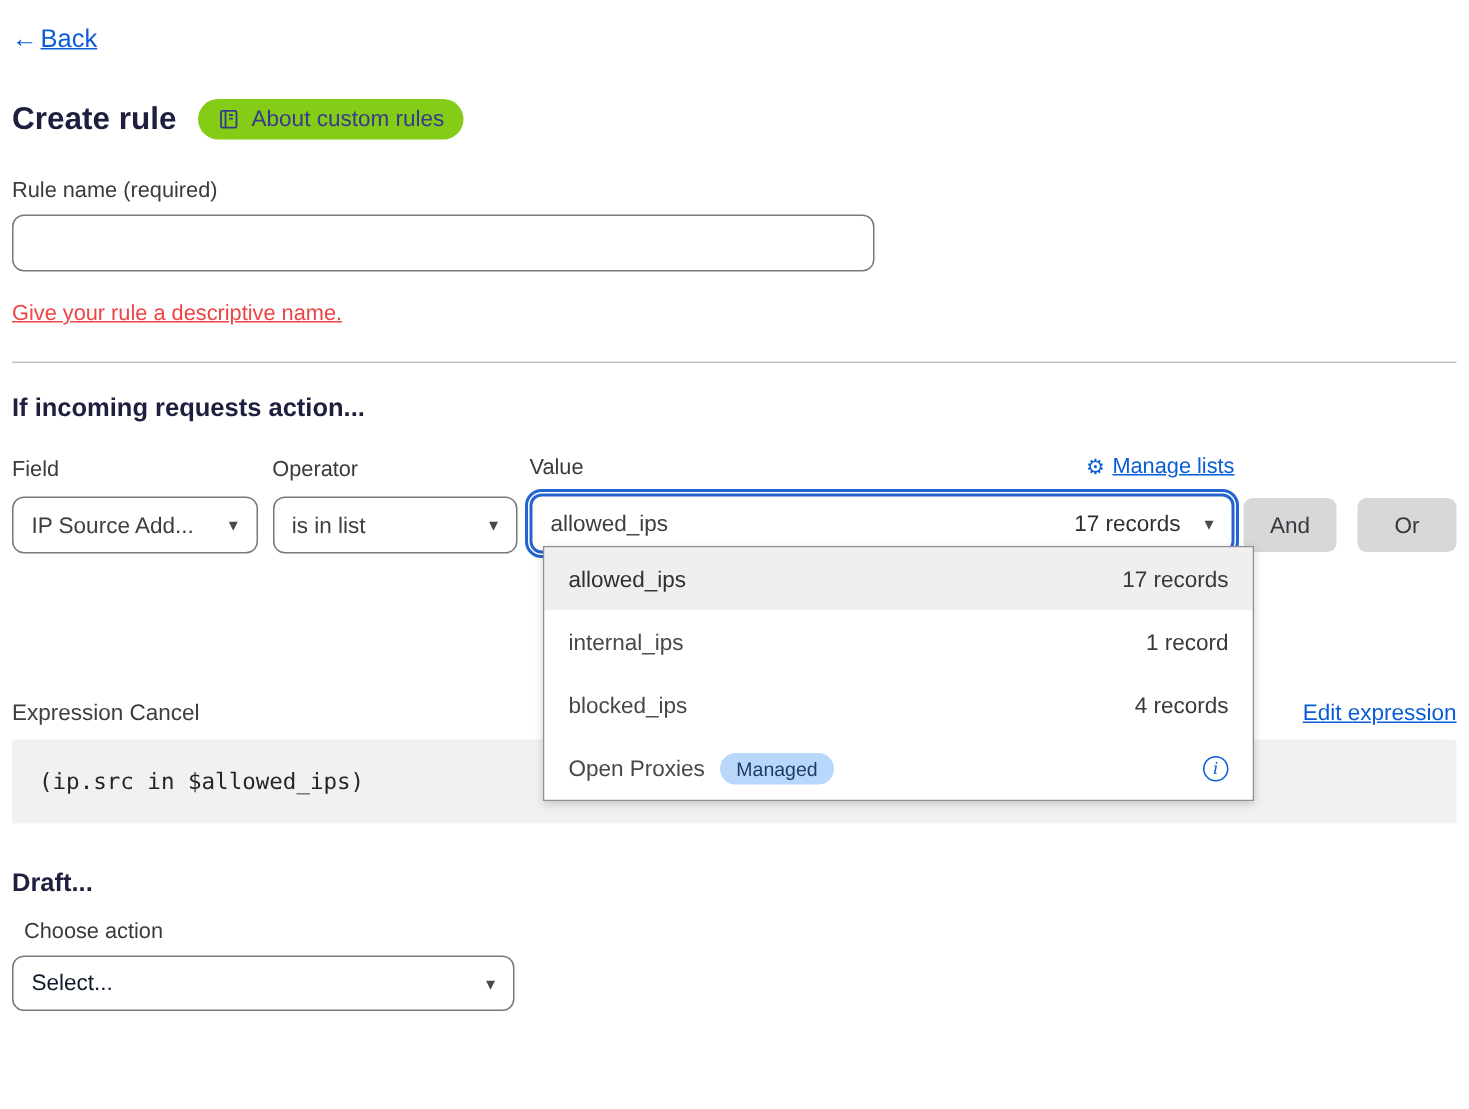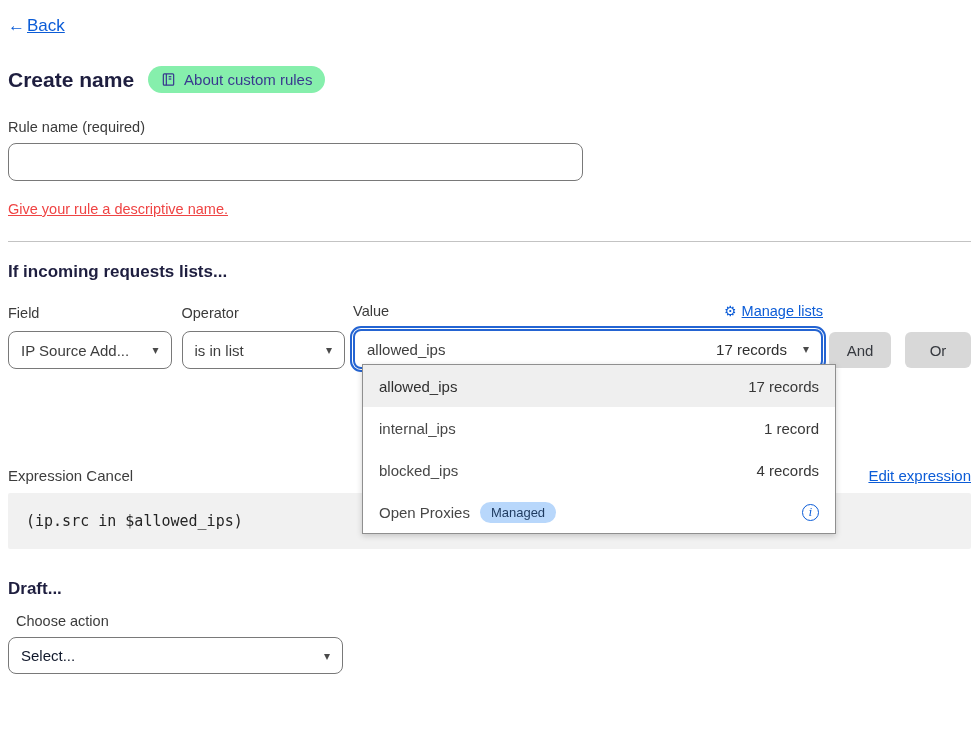--- a/index.html
+++ b/index.html
@@ -20,21 +20,21 @@
   .link { color: #0b5cd7; text-decoration: none; cursor: pointer; }
   .link .lk-text { text-decoration: underline; }
   .back-row a { font-size: 17px; }
   .back-arrow { text-decoration: none; margin-right: 2px; }
 
   
   .title-row { display: flex; align-items: center; gap: 14px; margin: 30px 8px 0; }
   h1 { font-size: 21px; font-weight: bold; color: #1e1e3f; line-height: 26px; }
   .about-badge {
     display: inline-flex; align-items: center; gap: 8px;
-    background: #86efac; color: #39398f;
+    background: #84cc16; color: #39398f;
     font-size: 15px; padding: 5px 13px; border-radius: 15px; cursor: pointer;
   }
 
   
   .form-label { font-size: 14.5px; color: #3b3b3b; }
   .rule-name-label { margin-top: 26px; }
   .text-input {
     display: block; margin-top: 8px; width: 575px; height: 38px;
     border: 1px solid #797979; border-radius: 8px; padding: 0 12px;
     font-family: "Liberation Sans", sans-serif; font-size: 15px; color: #333;
@@ -125,41 +125,41 @@
 
 <div class="page">
 
   <div class="back-row">
     <a class="link">
       <span class="back-arrow">←</span><span class="lk-text">Back</span>
     </a>
   </div>
 
   <div class="title-row">
-    <h1>Create name</h1>
+    <h1>Create rule</h1>
     <span class="about-badge">
       <svg width="15" height="15" viewBox="0 0 16 16" fill="none" stroke="#39398f" stroke-width="1.3">
         <rect x="2.5" y="2" width="11" height="12" rx="1"></rect>
         <line x1="5.7" y1="2" x2="5.7" y2="14"></line>
         <line x1="8.2" y1="5" x2="11" y2="5"></line>
         <line x1="8.2" y1="7.5" x2="11" y2="7.5"></line>
       </svg>
       <span>About custom rules</span>
     </span>
   </div>
 
   <div class="px rule-name-label form-label">Rule name (required)</div>
   <div class="px">
     <input class="text-input" type="text" value="" style="">
   </div>
   <div class="px helper">Give your rule a descriptive name.</div>
 
   <hr class="divider">
 
-  <div class="section-heading">If incoming requests lists...</div>
+  <div class="section-heading">If incoming requests action...</div>
 
   <div class="controls">
     <div class="col col-field">
       <div class="label-row">
         <span class="form-label">Field</span>
       </div>
       <div class="select">
         <span>IP Source Add...</span>
         <span class="chev">▾</span>
       </div>

